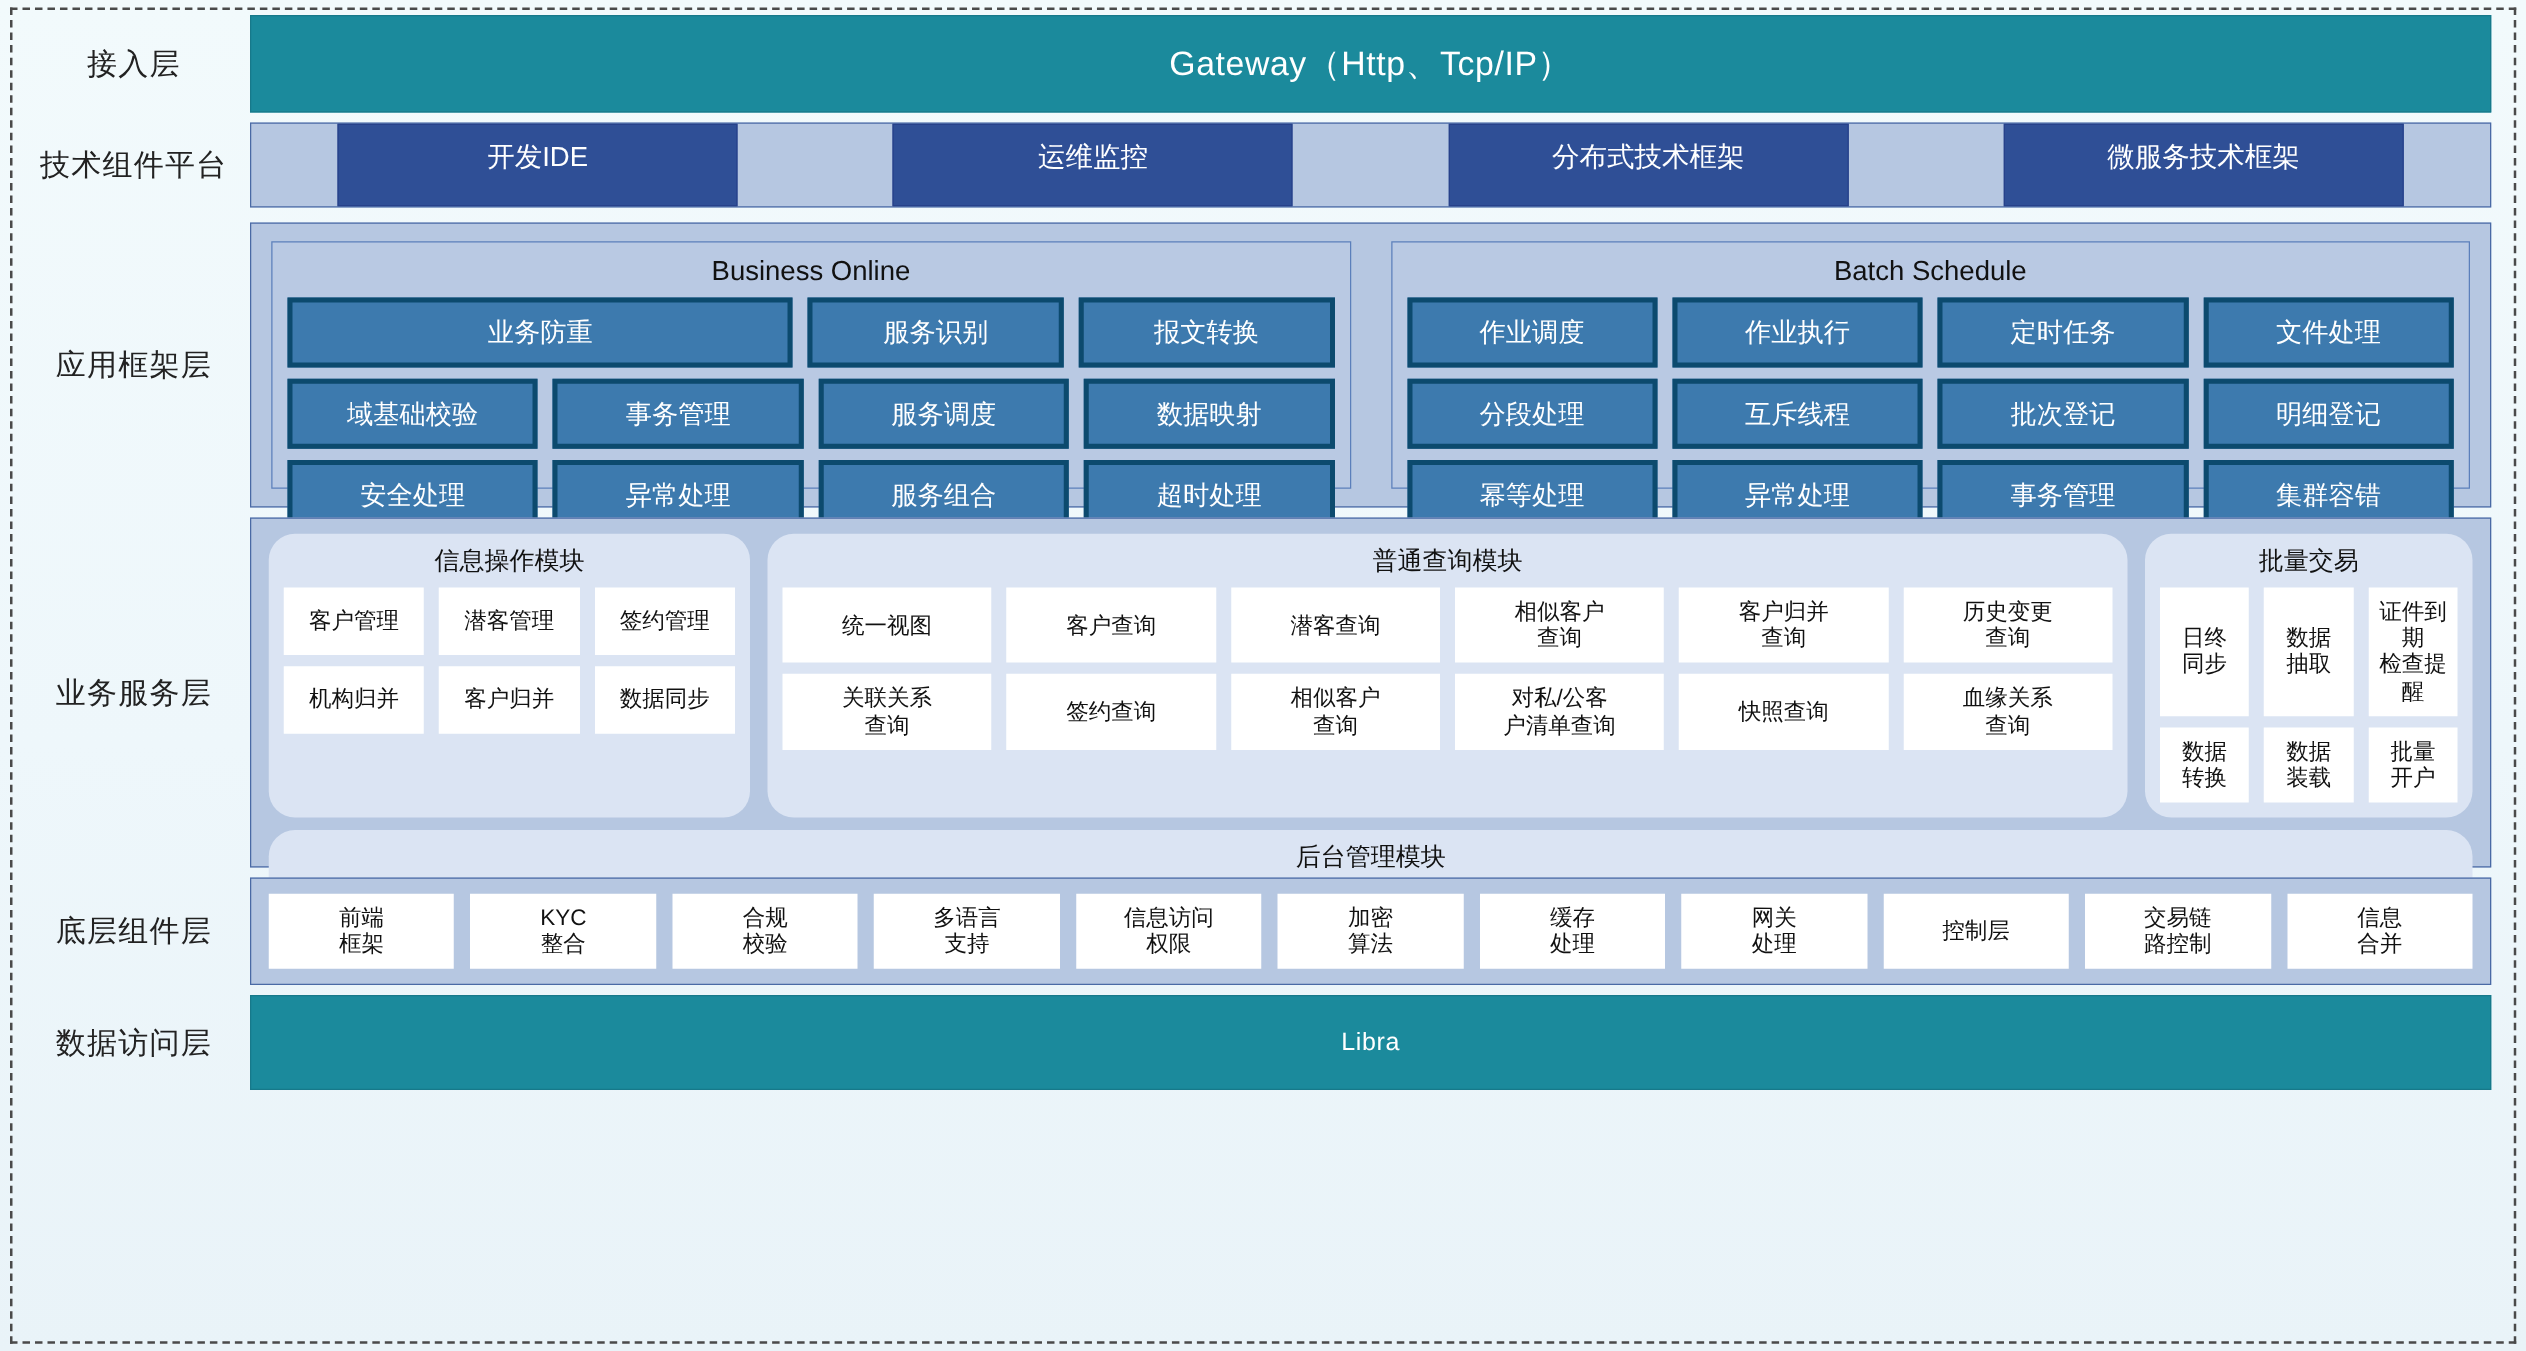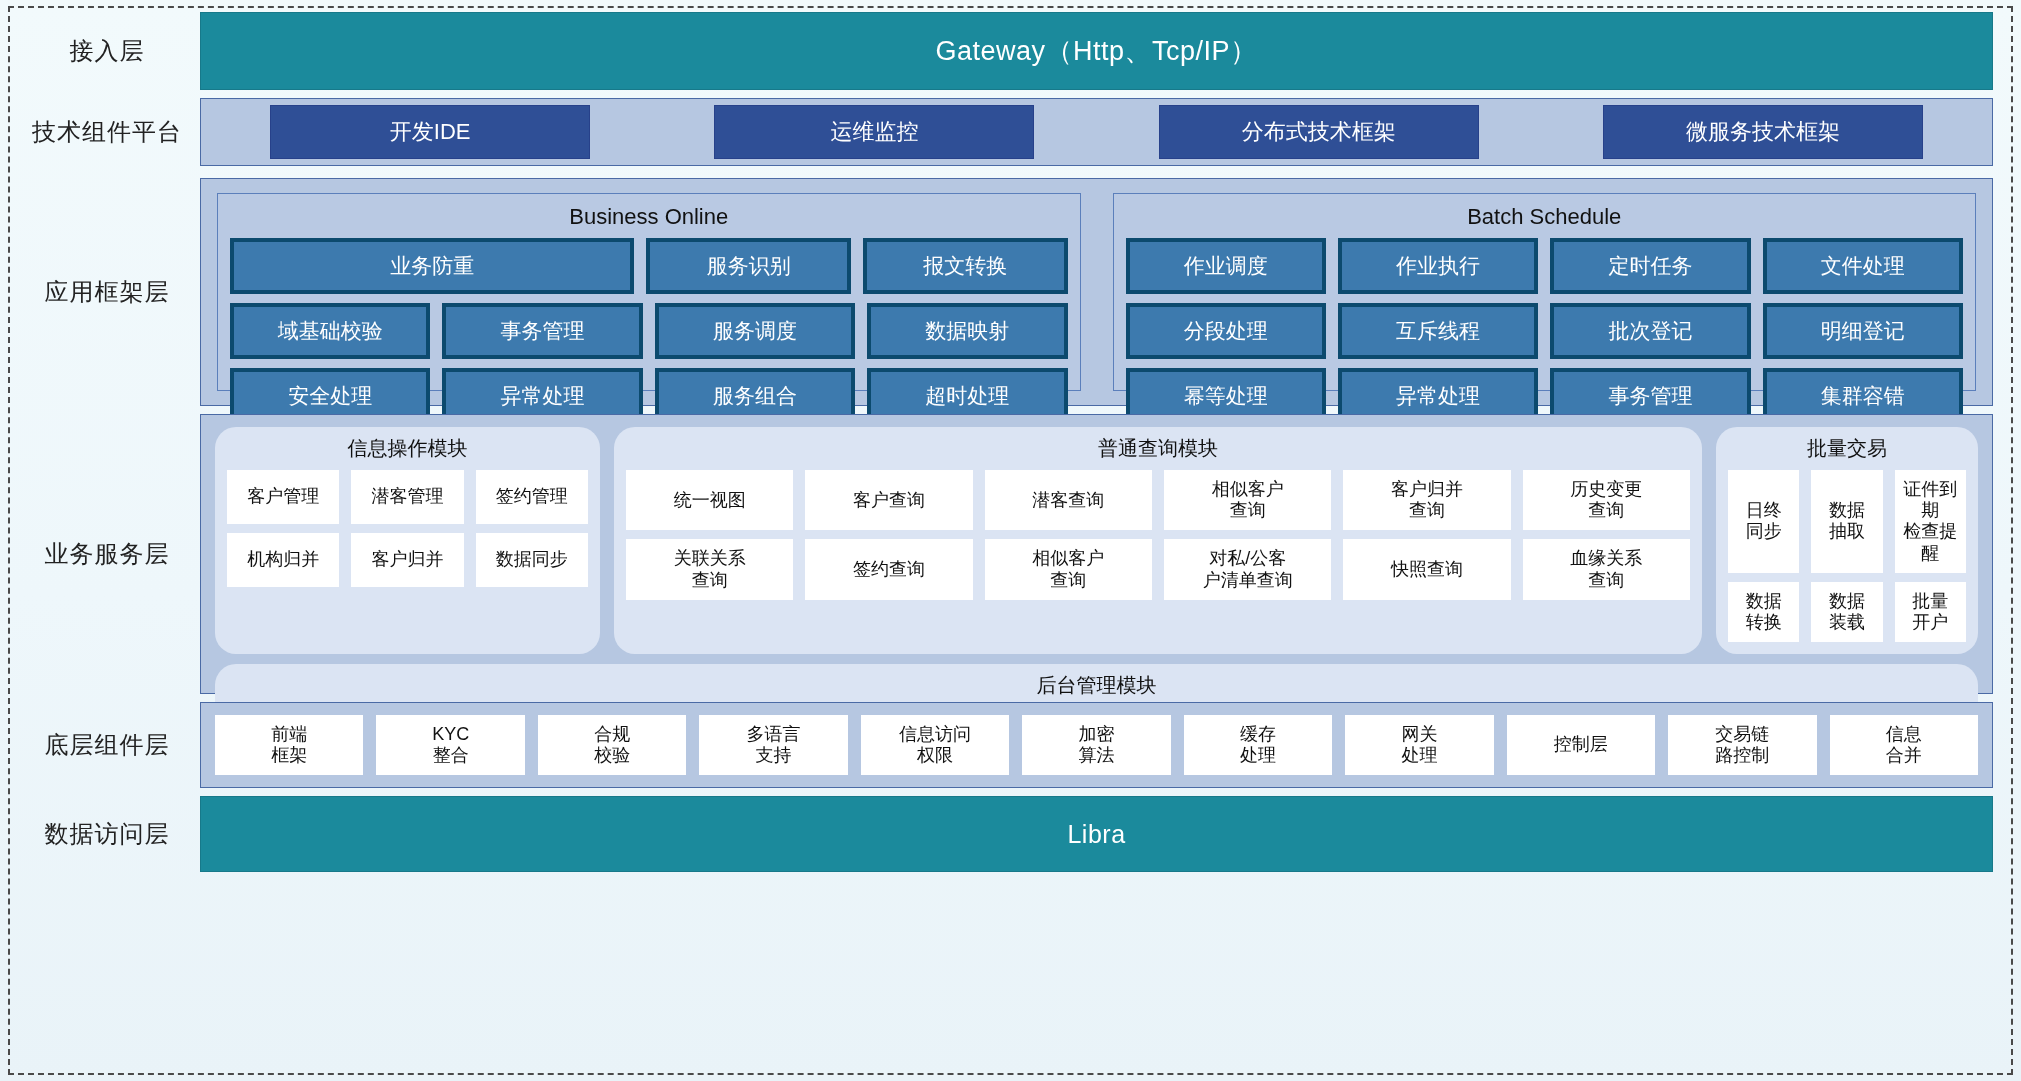--- a/index.html
+++ b/index.html
@@ -61,29 +61,28 @@
     flex: 1;
     background: #1b8a9c;
     border: 1px solid #17798a;
     color: #ffffff;
     display: flex;
     align-items: center;
     justify-content: center;
     font-size: 27px;
     letter-spacing: 0.5px;
   }
-  .teal-band.libra { font-size: 25px; }
+  .teal-band.libra { font-size: 20px; }
 
   
   .tech-band {
     flex: 1;
     background: #b6c7e1;
     border: 1px solid #4a6aa5;
     display: flex;
-    align-items: center;
     justify-content: space-around;
     padding: 0 18px;
     box-sizing: border-box;
     gap: 22px;
   }
   .tech-chip {
     flex: 1;
     max-width: 320px;
     background: #2f4f96;
     color: #ffffff;

